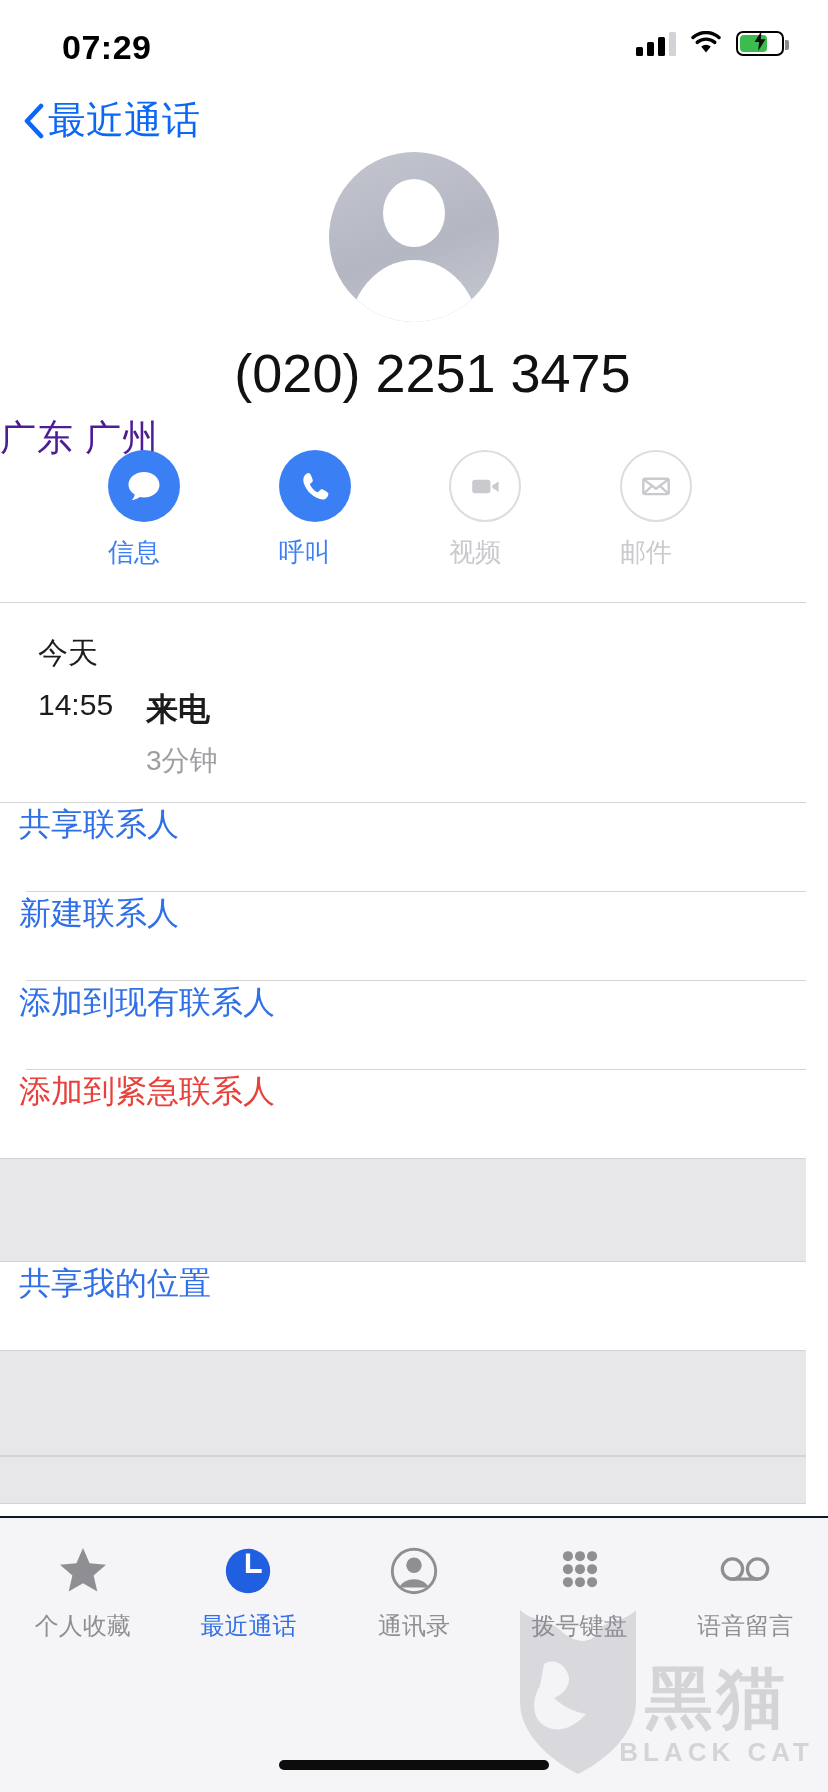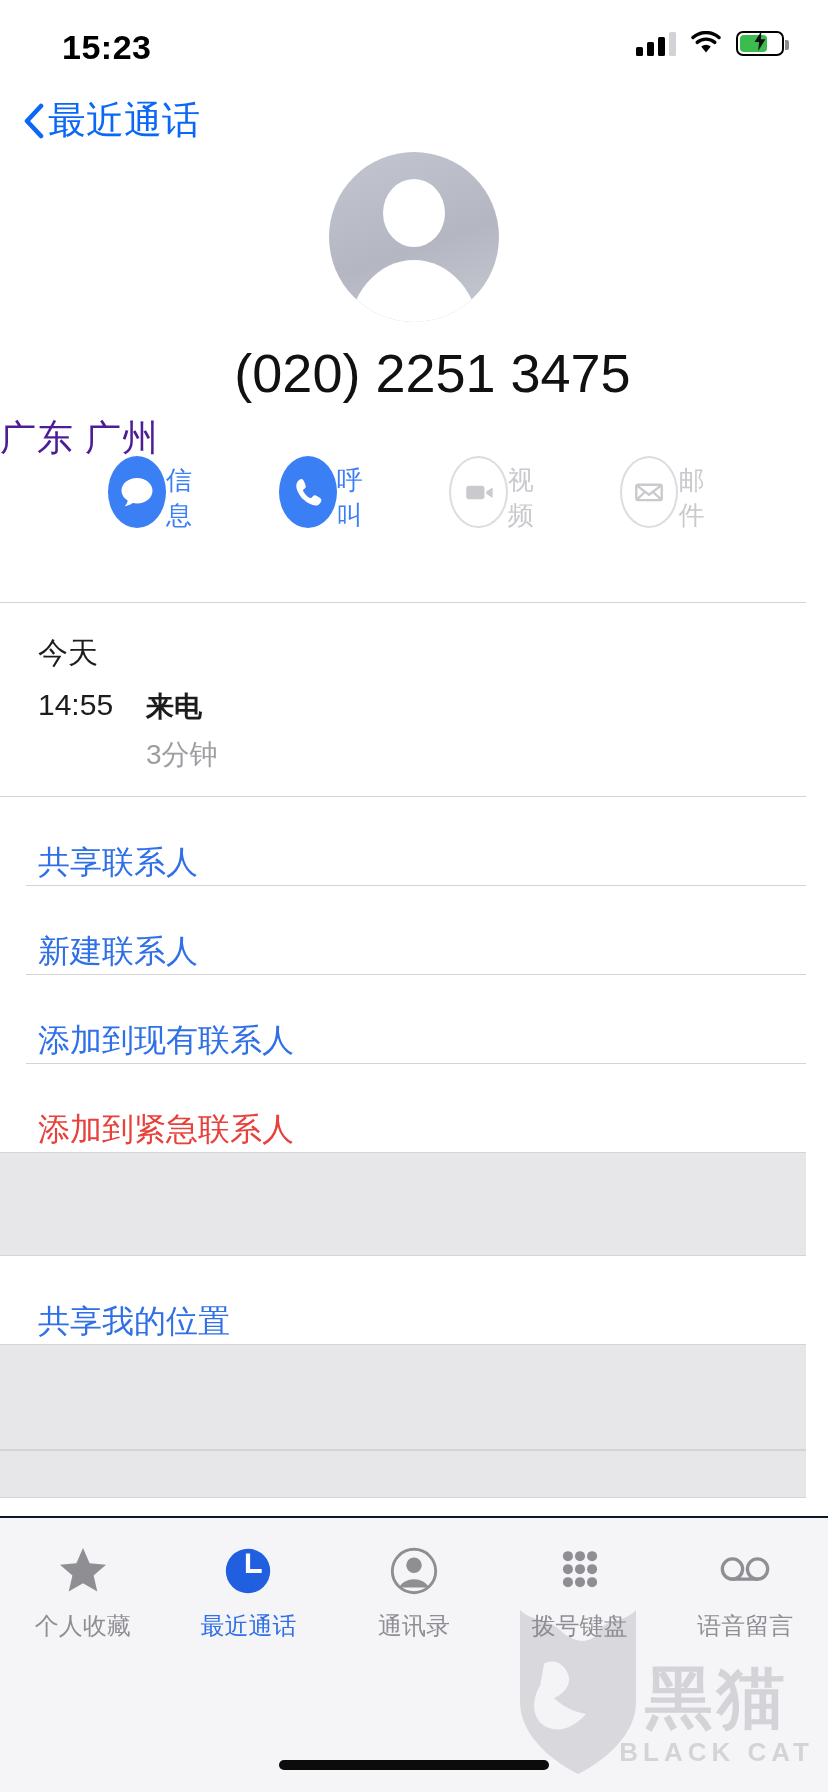--- a/index.html
+++ b/index.html
@@ -48,42 +48,42 @@
   .avatar .head { position:absolute; left:50%; top:27px; transform:translateX(-50%);
             width:62px; height:68px; border-radius:50%; background:#fff; }
   .avatar .body { position:absolute; left:50%; top:108px; transform:translateX(-50%);
             width:132px; height:110px; border-radius:50% 50% 0 0 / 70% 70% 0 0; background:#fff; }
   .phone-number { margin-top:20px; text-align:center; font-size:54px; color:#111; letter-spacing:0px;padding-left:37px; }
   .place { margin-top:10px; font-size:36px; color:#4c1d95; letter-spacing:1px; }
 
   
   .actions { position:absolute; top:450px; left:0; width:828px;
              display:flex; padding:0 108px; justify-content:space-between; }
-  .action { width:100px; display:flex; flex-direction:row; align-items:center; cursor:pointer; }
+  .action { width:100px; display:flex; flex-direction:column; cursor:pointer; }
   .action .circle { width:72px; height:72px; border-radius:50%; display:flex; align-items:center; justify-content:center; }
   .action.on .circle { background:#3b7ff5; }
   .action.off .circle { background:transparent; border:2px solid #dcdce1; }
   .action .lbl { margin-top:13px; font-size:26px; }
   .action.on .lbl { color:#3b7ff5; }
   .action.off .lbl { color:#c9c9ce; }
 
   
   .list { position:absolute; top:602px; left:0; width:806px; }
   .sep-full { height:1px; background:#d4d4d6; width:100%; }
   .sep-inset { height:1px; background:#d4d4d6; margin-left:26px; }
   .gap { background:#e7e7ea; border-top:1px solid #d4d4d6; border-bottom:1px solid #d4d4d6; }
 
   .sec-white { background:#fff; }
   .today-head { padding:30px 0 0 38px; font-size:30px; color:#1c1c1e; }
   .call-row { display:flex; align-items:flex-start; padding:14px 0 22px 38px; }
   .call-time { font-size:30px; color:#1c1c1e; width:108px; flex:none; }
-  .call-info .call-type { font-size:28px; color:#1c1c1e; font-weight:600; }
+  .call-info .call-type { font-size:32px; color:#1c1c1e; font-weight:600; }
   .call-info .call-dur { margin-top:10px; font-size:28px; color:#9d9da2; }
 
-  .menu-row { height:88px; display:flex; align-items:flex-end; padding-left:38px; font-size:32px; cursor:pointer; }
+  .menu-row { height:88px; display:flex; align-items:flex-start; padding-left:19px; font-size:32px; cursor:pointer; }
   .menu-row.blue { color:#2f6fe8; }
   .menu-row.red  { color:#e8403a; }
 
   
   .tabbar { position:absolute; left:0; bottom:0; width:828px; height:276px;
             background:#f5f5f8; border-top:2px solid #0f172a;text-align:center; }
   .tabs { display:flex; padding-top:22px; }
   .tab { flex:1; display:flex; flex-direction:column; align-items:center; cursor:pointer; }
   .tab .ticon { height:62px; display:flex; align-items:center; justify-content:center; }
   .tab .tlbl { margin-top:8px; font-size:24px; color:#8e8e93; }
@@ -97,21 +97,21 @@
   .wm-text { position:absolute; right:8px; bottom:14px; text-align:center; }
   .wm-cn { font-size:68px; font-weight:700; color:#8a8a90; letter-spacing:4px; line-height:1; }
   .wm-en { font-size:26px; font-weight:700; color:#8a8a90; letter-spacing:5px; margin-top:6px; }
 </style>
 </head>
 <body>
 
 <div id="screen">
 
   <div class="statusbar">
-    <div class="sb-time">15:23</div>
+    <div class="sb-time">07:29</div>
     <div class="sb-right">
       <div class="signal">
         <i></i>
           <i></i>
           <i></i>
           <i></i>
       </div>
       <div class="wifi">
         <svg viewBox="0 0 32 24" width="32" height="24">
           <path d="M16 21.5 L11.2 15.6 A7.6 7.6 0 0 1 20.8 15.6 Z" fill="#000"></path>

